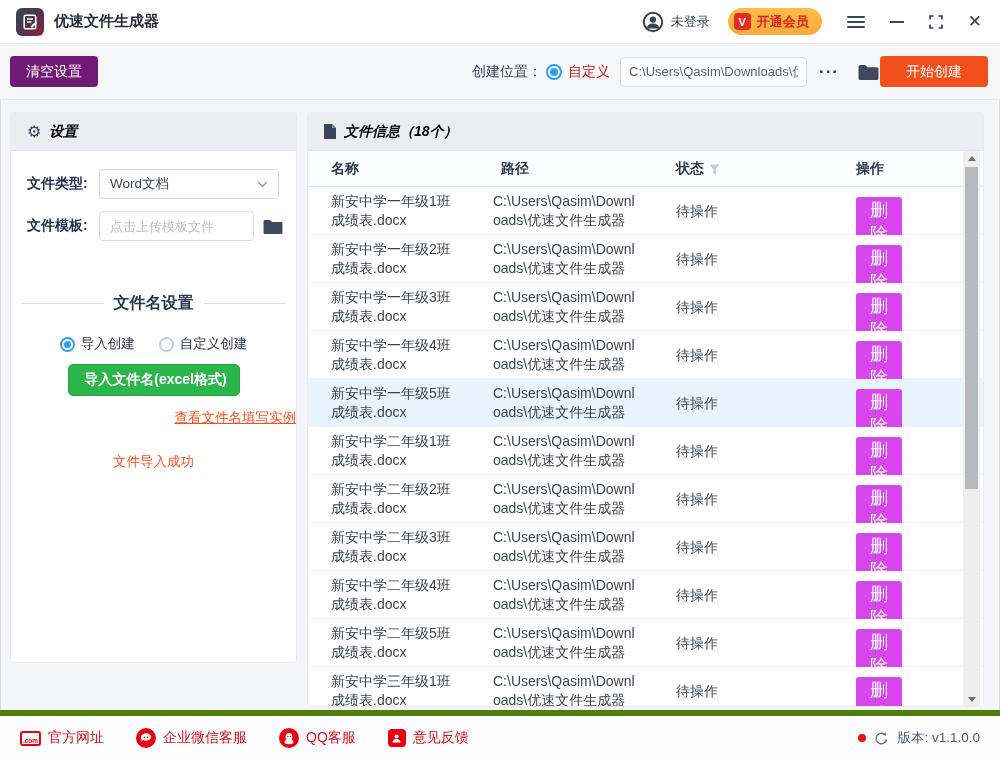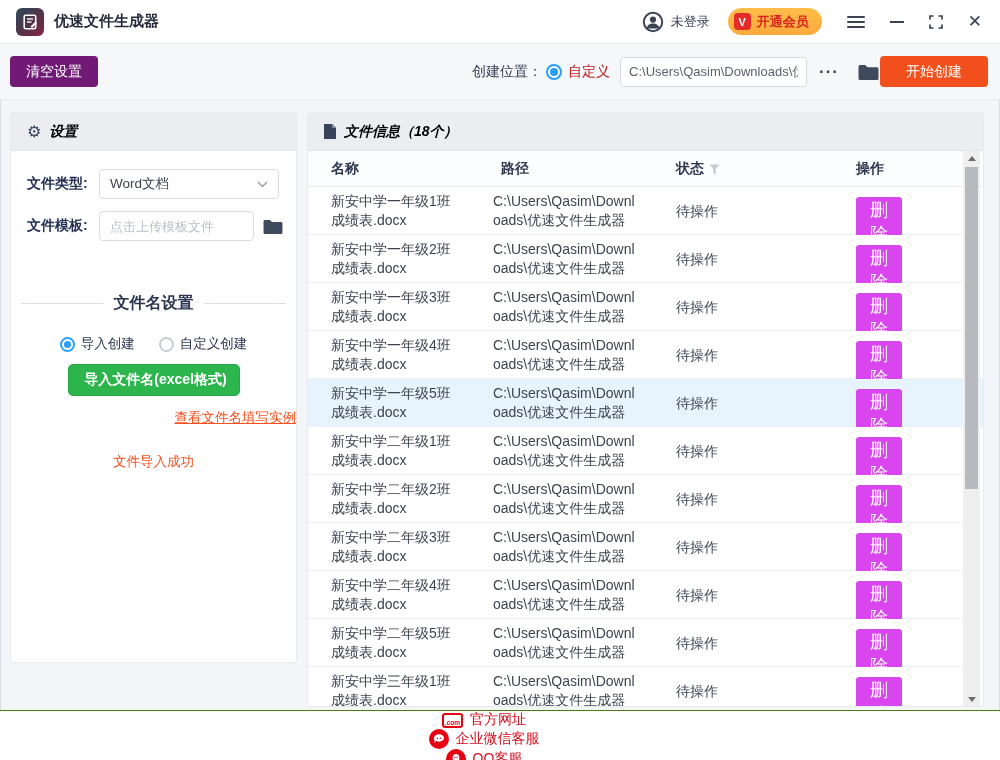--- a/index.html
+++ b/index.html
@@ -79,21 +79,21 @@
 
   
   .scrollbar{position:absolute;top:38px;bottom:0;right:3px;width:17px;background:#efefef;}
   .sb-arrow{position:absolute;left:0;width:17px;height:14px;background:#efefef;display:flex;align-items:center;justify-content:center;cursor:pointer;}
   .sb-up{top:0;} .sb-down{bottom:0;}
   .tri-up{width:0;height:0;border-left:4px solid transparent;border-right:4px solid transparent;border-bottom:5px solid #6d6d6d;}
   .tri-down{width:0;height:0;border-left:4px solid transparent;border-right:4px solid transparent;border-top:5px solid #6d6d6d;}
   .sb-thumb{position:absolute;left:2px;top:16px;width:13px;height:322px;background:#b6b9be;cursor:pointer;}
 
   
-  .footer{position:absolute;left:0;top:710px;width:1000px;height:50px;background:#fefefe;border-top:1px solid #4d7c0f;display:flex;align-items:center;padding:0 20px;flex-direction:column;}
+  .footer{position:absolute;left:0;top:710px;width:1000px;height:50px;background:#fefefe;border-top:6px solid #4d7c0f;display:flex;align-items:center;padding:0 20px;}
   .flink{display:flex;align-items:center;gap:7px;background:none;border:none;cursor:pointer;padding:0;margin-right:32px;font-family:inherit;}
   .flink .flabel{font-size:14px;color:#d10f1f;}
   .com-box{width:21px;height:15px;border:2px solid #e60012;border-radius:3px;display:flex;align-items:flex-end;justify-content:center;}
   .com-box span{font-size:6.5px;font-weight:bold;color:#e60012;line-height:7px;}
   .red-circle{width:20px;height:20px;border-radius:50%;background:#e60012;display:flex;align-items:center;justify-content:center;}
   .fb-sq{width:18px;height:18px;border-radius:4px;background:#e60012;display:flex;align-items:center;justify-content:center;}
   .fright{margin-left:auto;display:flex;align-items:center;gap:8px;}
   .red-dot{width:8px;height:8px;border-radius:50%;background:#f20d0d;}
   .ver-text{font-size:13.5px;color:#4d586c;}
 </style>

